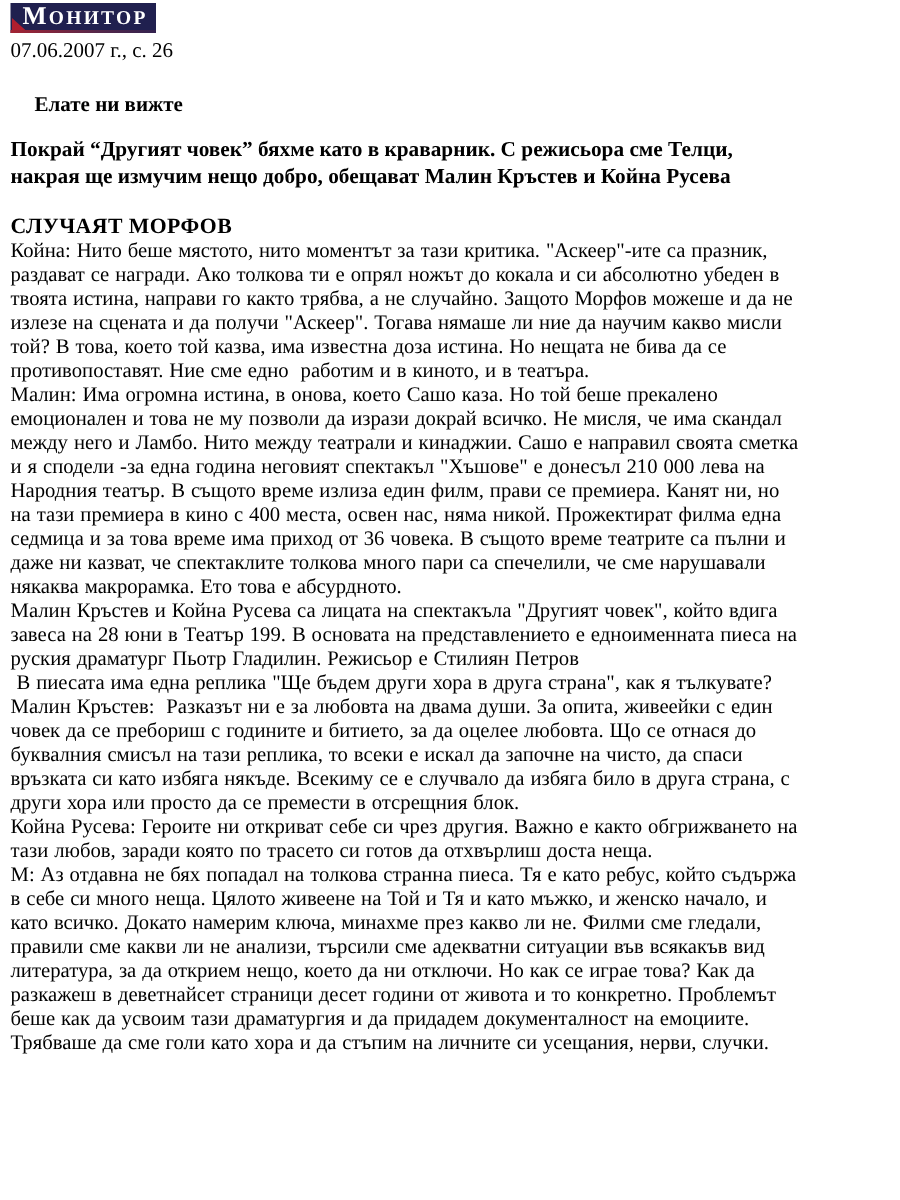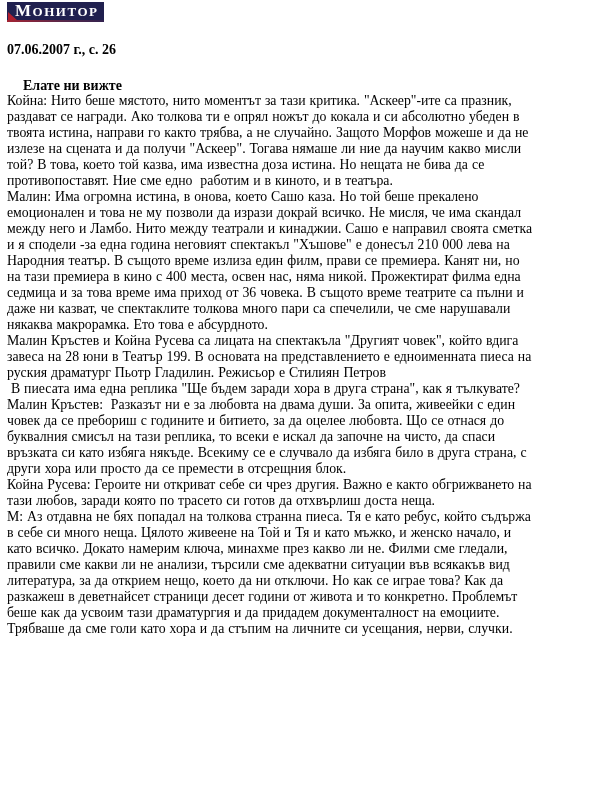--- a/index.html
+++ b/index.html
@@ -55,22 +55,22 @@
     color: #ffffff;
     font-weight: bold;
     font-size: 13px;
     letter-spacing: 1.5px;
     line-height: 16px;
   }
   .logo-text::first-letter {
     font-size: 17px;
   }
   .dateline {
-    margin: 20px 0 0 0;
-    font-weight: bold;
+    margin: 5px 0 0 0;
+    font-weight: normal;
     font-size: 14px;
     line-height: 15px;
   }
   
   .kicker {
     margin: 21px 0 0 16px;
     font-weight: bold;
     font-size: 14px;
     line-height: 15px;
   }
@@ -114,26 +114,28 @@
 
   <div class="masthead">
     <span class="logo">
       <span class="logo-text">МОНИТОР</span>
     </span>
     <div class="dateline">07.06.2007 г., с. 26</div>
   </div>
 
   <div class="kicker">Елате ни вижте</div>
 
+  <div class="lead">Покрай “Другият човек” бяхме като в краварник. С режисьора сме Телци, накрая ще измучим нещо добро, обещават Малин Кръстев и Койна Русева</div>
 
 
+  <div class="section-heading">СЛУЧАЯТ МОРФОВ</div>
 
   <div class="article-body">
       <p>Койна: Нито беше мястото, нито моментът за тази критика. "Аскеер"-ите са празник, раздават се награди. Ако толкова ти е опрял ножът до кокала и си абсолютно убеден в твоята истина, направи го както трябва, а не случайно. Защото Морфов можеше и да не излезе на сцената и да получи "Аскеер". Тогава нямаше ли ние да научим какво мисли той? В това, което той казва, има известна доза истина. Но нещата не бива да се противопоставят. Ние сме едно  работим и в киното, и в театъра.</p>
       <p>Малин: Има огромна истина, в онова, което Сашо каза. Но той беше прекалено емоционален и това не му позволи да изрази докрай всичко. Не мисля, че има скандал между него и Ламбо. Нито между театрали и кинаджии. Сашо е направил своята сметка и я сподели -за една година неговият спектакъл "Хъшове" е донесъл 210 000 лева на Народния театър. В същото време излиза един филм, прави се премиера. Канят ни, но на тази премиера в кино с 400 места, освен нас, няма никой. Прожектират филма една седмица и за това време има приход от 36 човека. В същото време театрите са пълни и даже ни казват, че спектаклите толкова много пари са спечелили, че сме нарушавали някаква макрорамка. Ето това е абсурдното.</p>
       <p>Малин Кръстев и Койна Русева са лицата на спектакъла "Другият човек", който вдига завеса на 28 юни в Театър 199. В основата на представлението е едноименната пиеса на руския драматург Пьотр Гладилин. Режисьор е Стилиян Петров</p>
-      <p> В пиесата има една реплика "Ще бъдем заради хора в друга страна", как я тълкувате?</p>
+      <p> В пиесата има една реплика "Ще бъдем други хора в друга страна", как я тълкувате?</p>
       <p>Малин Кръстев:  Разказът ни е за любовта на двама души. За опита, живеейки с един човек да се пребориш с годините и битието, за да оцелее любовта. Що се отнася до буквалния смисъл на тази реплика, то всеки е искал да започне на чисто, да спаси връзката си като избяга някъде. Всекиму се е случвало да избяга било в друга страна, с други хора или просто да се премести в отсрещния блок.</p>
       <p>Койна Русева: Героите ни откриват себе си чрез другия. Важно е както обгрижването на тази любов, заради която по трасето си готов да отхвърлиш доста неща.</p>
       <p>М: Аз отдавна не бях попадал на толкова странна пиеса. Тя е като ребус, който съдържа в себе си много неща. Цялото живеене на Той и Тя и като мъжко, и женско начало, и като всичко. Докато намерим ключа, минахме през какво ли не. Филми сме гледали, правили сме какви ли не анализи, търсили сме адекватни ситуации във всякакъв вид литература, за да открием нещо, което да ни отключи. Но как се играе това? Как да разкажеш в деветнайсет страници десет години от живота и то конкретно. Проблемът беше как да усвоим тази драматургия и да придадем документалност на емоциите. Трябваше да сме голи като хора и да стъпим на личните си усещания, нерви, случки.</p>
     </div>
 
 </div>
 
 </body></html>

